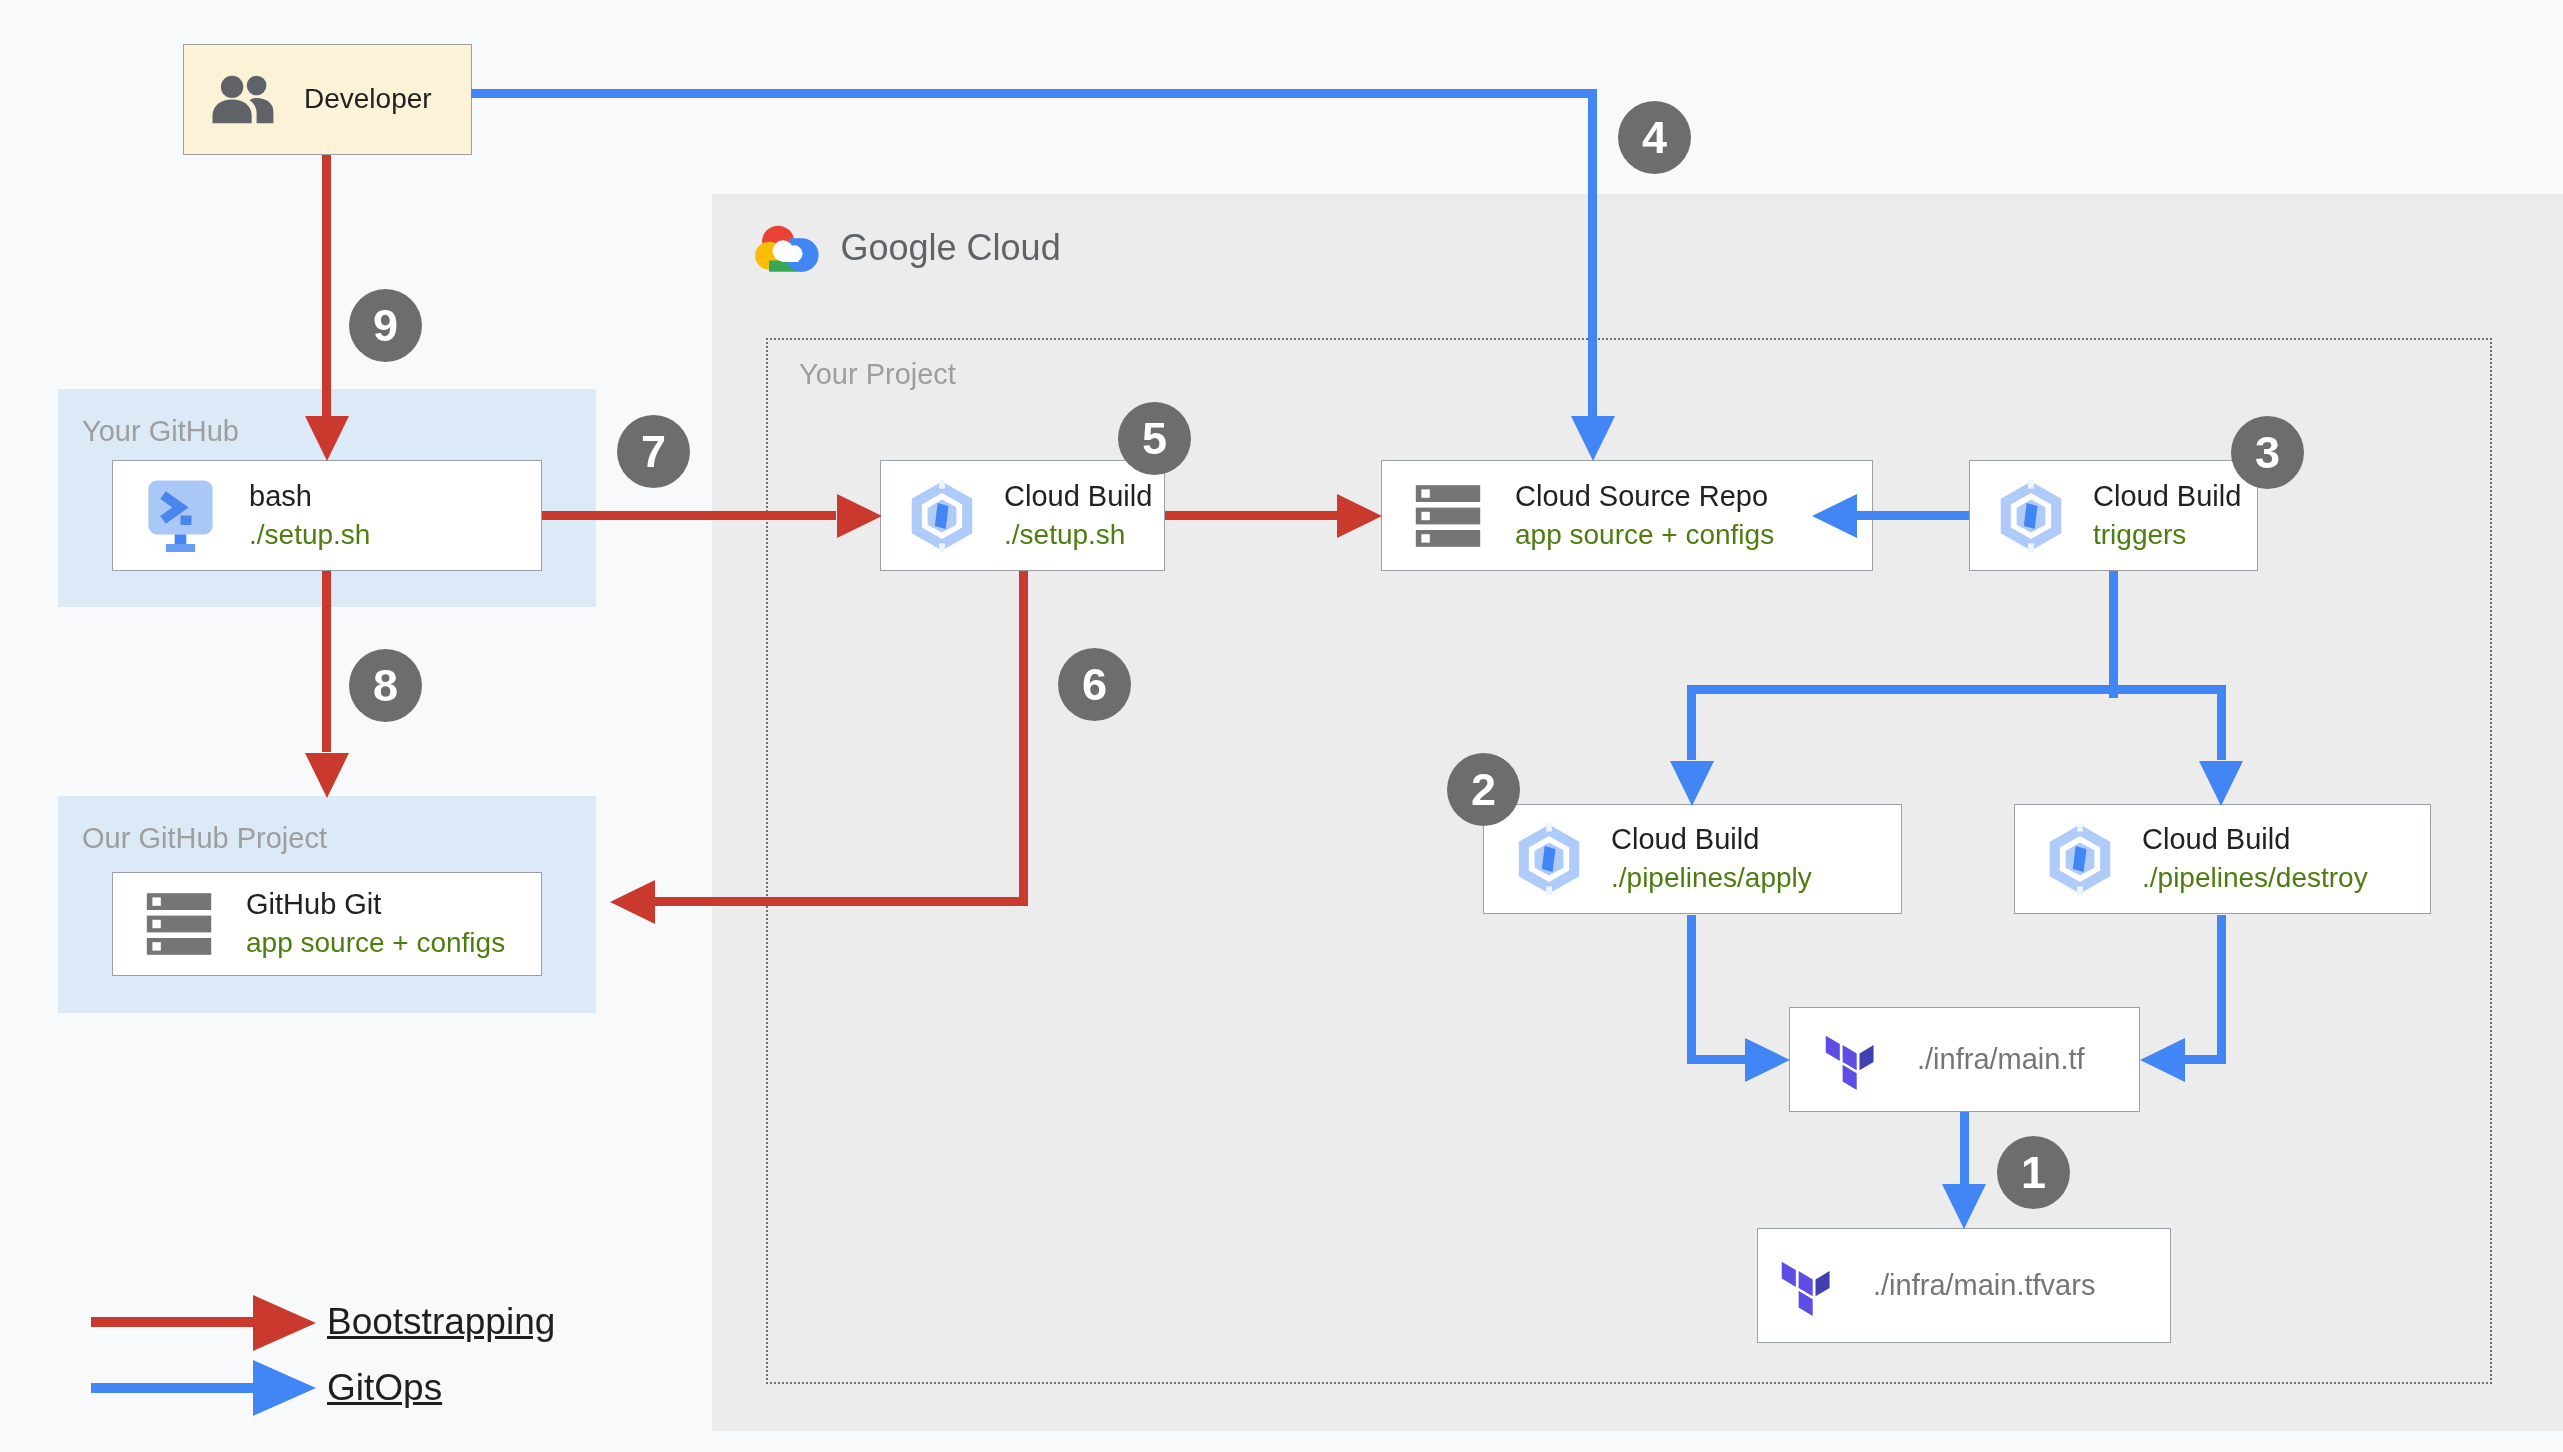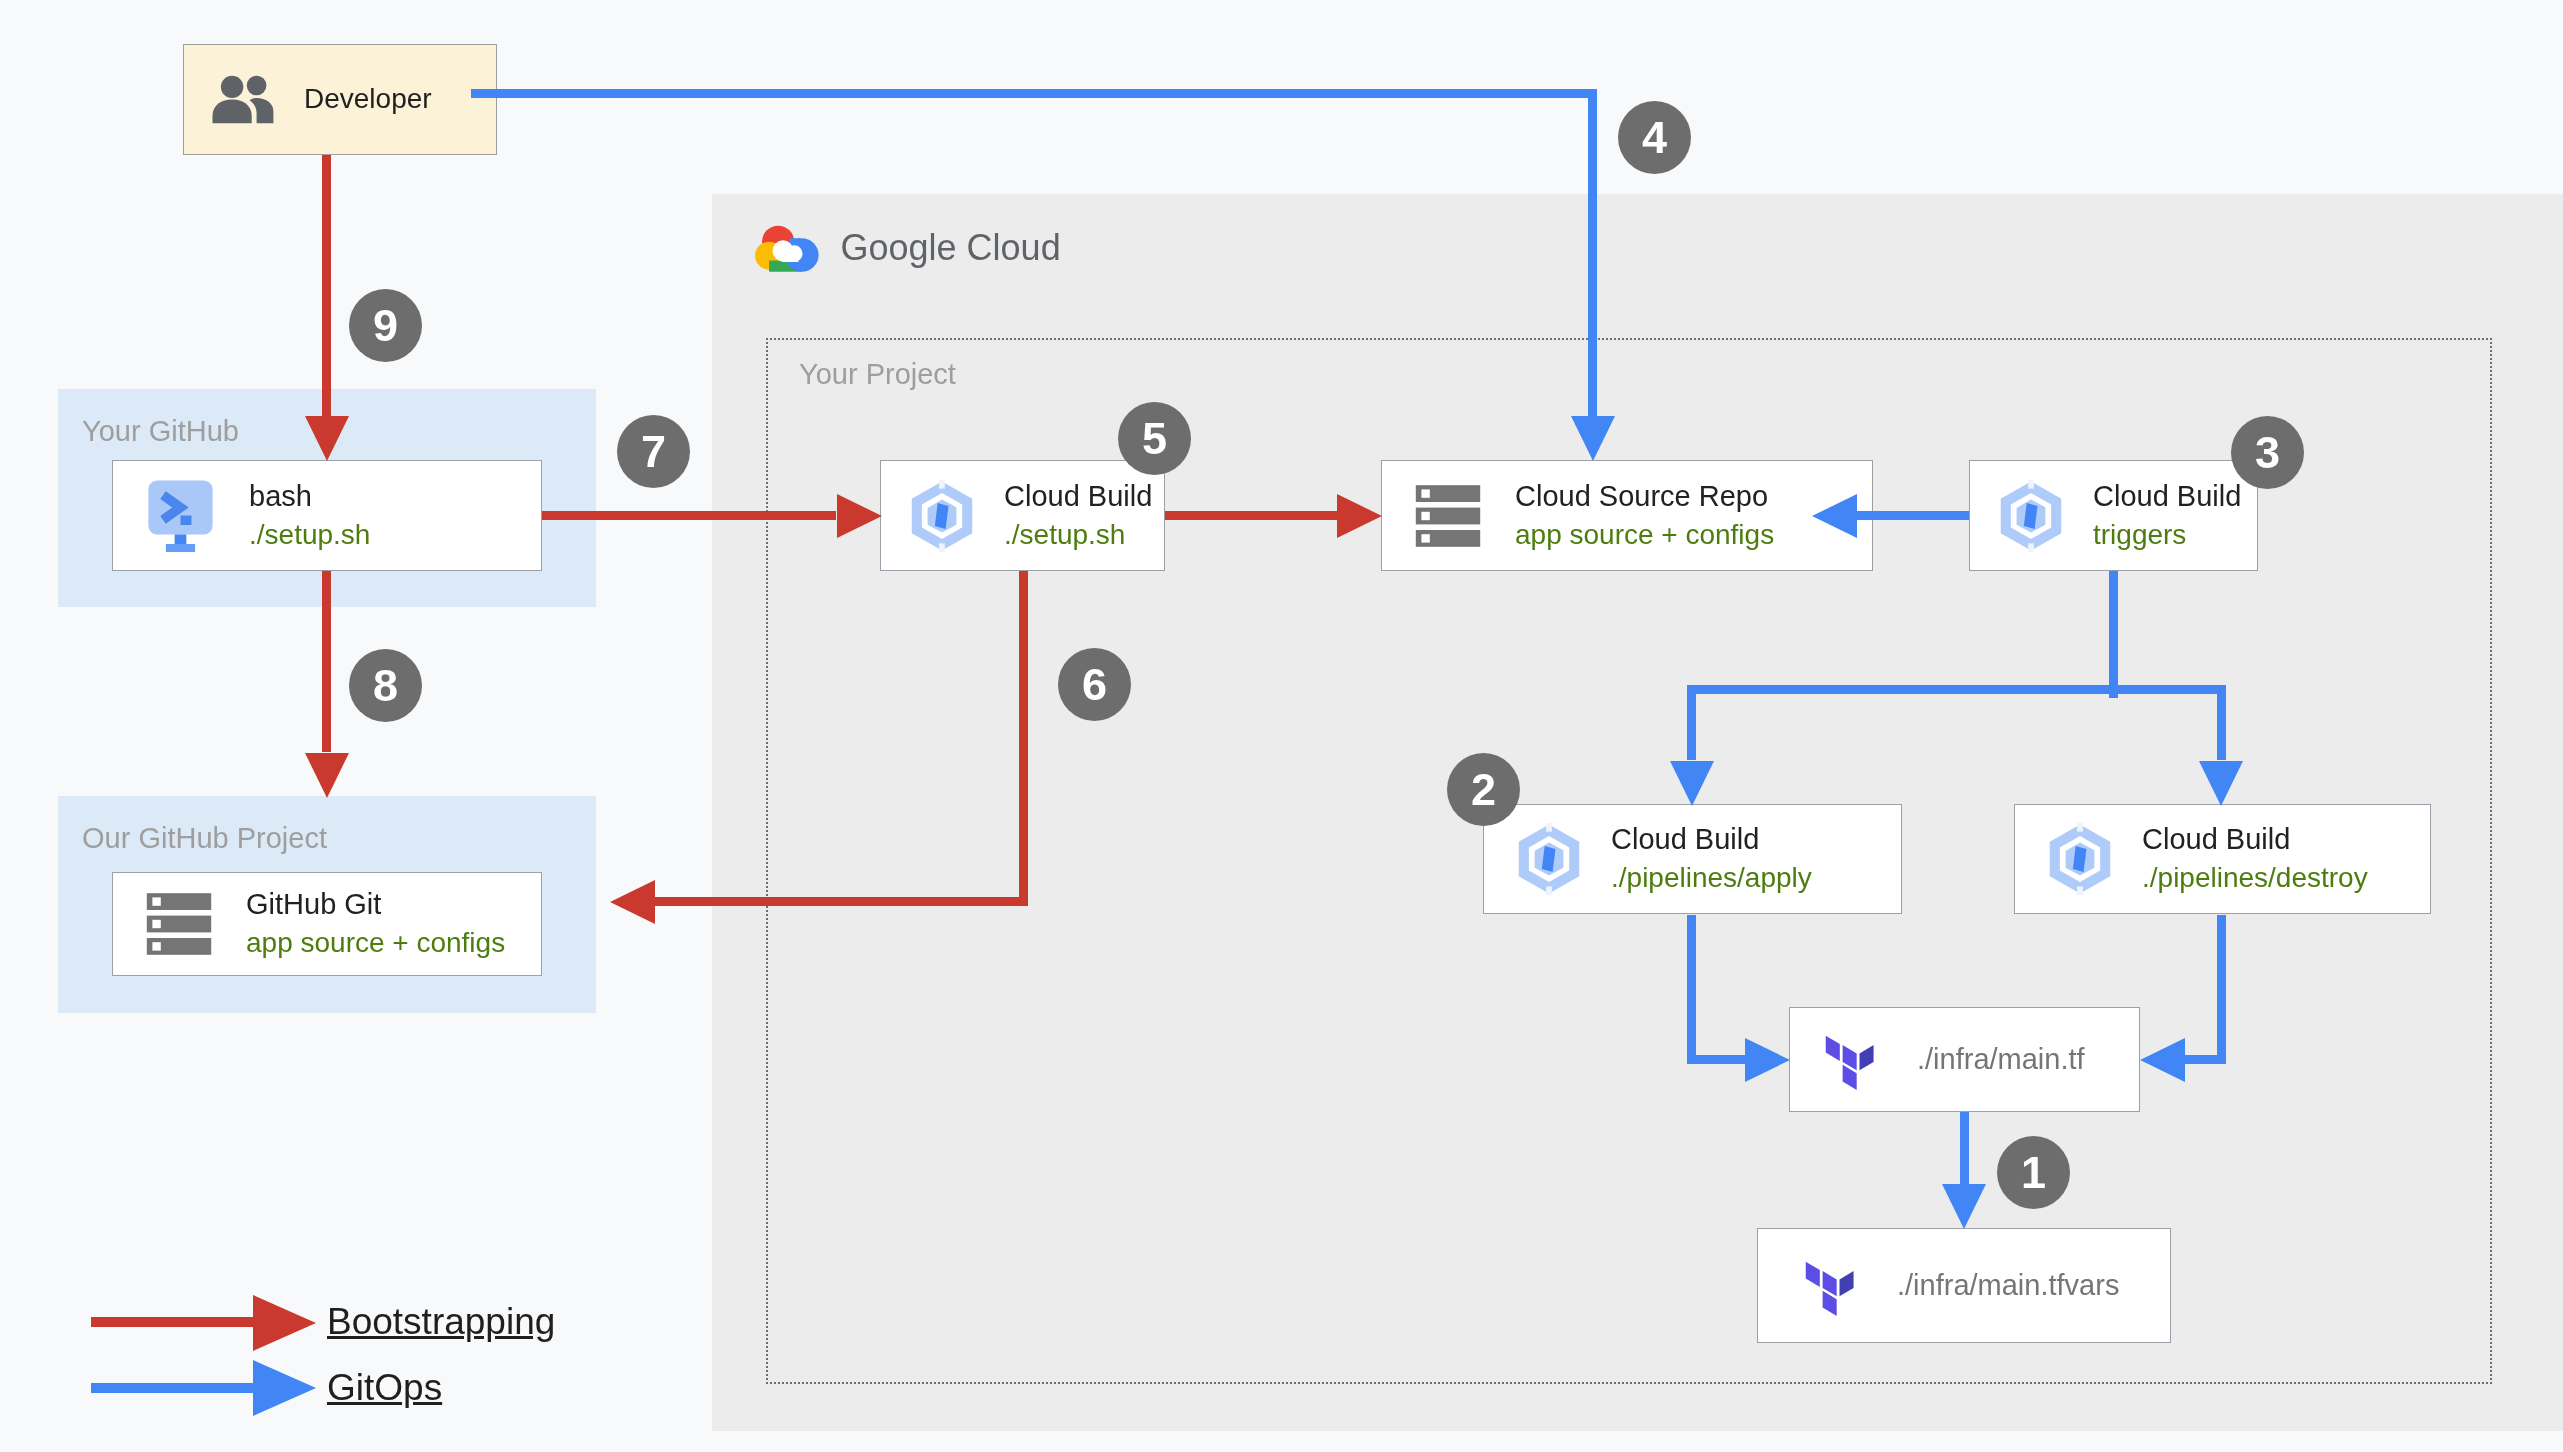--- a/index.html
+++ b/index.html
@@ -103,21 +103,21 @@
   <div class="seg b" style="left:1687px; top:1055px; width:58px; height:8.8px;"></div>
   <div class="ah ah-right b" style="left:1745px; top:1038px;"></div>
 
   <div class="seg b" style="left:2217px; top:915px; width:8.8px; height:149px;"></div>
   <div class="seg b" style="left:2184px; top:1055px; width:42px; height:8.8px;"></div>
   <div class="ah ah-left b" style="left:2140px; top:1038px;"></div>
 
   <div class="seg b" style="left:1960px; top:1112px; width:8.8px; height:72px;"></div>
   <div class="ah ah-down b" style="left:1942px; top:1184px;"></div>
 
-  <div class="card" style="left:183px; top:44px; width:314px; height:111px; background:#fbf2d8; border-color:#9e9e9e; gap:25px; padding-left:25px;">
+  <div class="card" style="left:183px; top:44px; width:289px; height:111px; background:#fbf2d8; border-color:#9e9e9e; gap:25px; padding-left:25px;">
     <span style="display:inline-flex;">
       <svg width="70" height="57" viewBox="0 0 100 80" fill="#5f6368">
         <circle cx="33" cy="22" r="16"></circle>
         <circle cx="68" cy="20" r="14"></circle>
         <path d="M5 74 V63 c0 -15 13 -23 28 -23 s28 8 28 23 v11 z"></path>
         <path d="M68 74 V60 c0 -9 -4 -15 -10 -19 c3 -2 7 -3 10 -3 c13 0 24 7 24 19 v17 z"></path>
       </svg>
     </span>
     <span class="title" style="font-size:28px;">Developer</span>
   </div>
@@ -245,21 +245,21 @@
       <svg width="60" height="60" viewBox="0 0 64 64">
         <polygon points="4,6 19,15 19,33 4,24" fill="#5c4ee5"></polygon>
         <polygon points="22,16 37,25 37,43 22,34" fill="#5c4ee5"></polygon>
         <polygon points="40,25 55,16 55,34 40,43" fill="#4040b2"></polygon>
         <polygon points="22,37 37,46 37,64 22,55" fill="#5c4ee5"></polygon>
       </svg>
     </span>
     <span class="tf-label">./infra/main.tf</span>
   </div>
 
-  <div class="card" style="left:1757px; top:1228px; width:414px; height:115px; gap:35px; padding-left:44px;">
+  <div class="card" style="left:1757px; top:1228px; width:414px; height:115px; gap:35px; padding-left:20px;">
     <span style="display:inline-flex;">
       <svg width="60" height="60" viewBox="0 0 64 64">
         <polygon points="4,6 19,15 19,33 4,24" fill="#5c4ee5"></polygon>
         <polygon points="22,16 37,25 37,43 22,34" fill="#5c4ee5"></polygon>
         <polygon points="40,25 55,16 55,34 40,43" fill="#4040b2"></polygon>
         <polygon points="22,37 37,46 37,64 22,55" fill="#5c4ee5"></polygon>
       </svg>
     </span>
     <span class="tf-label">./infra/main.tfvars</span>
   </div>

